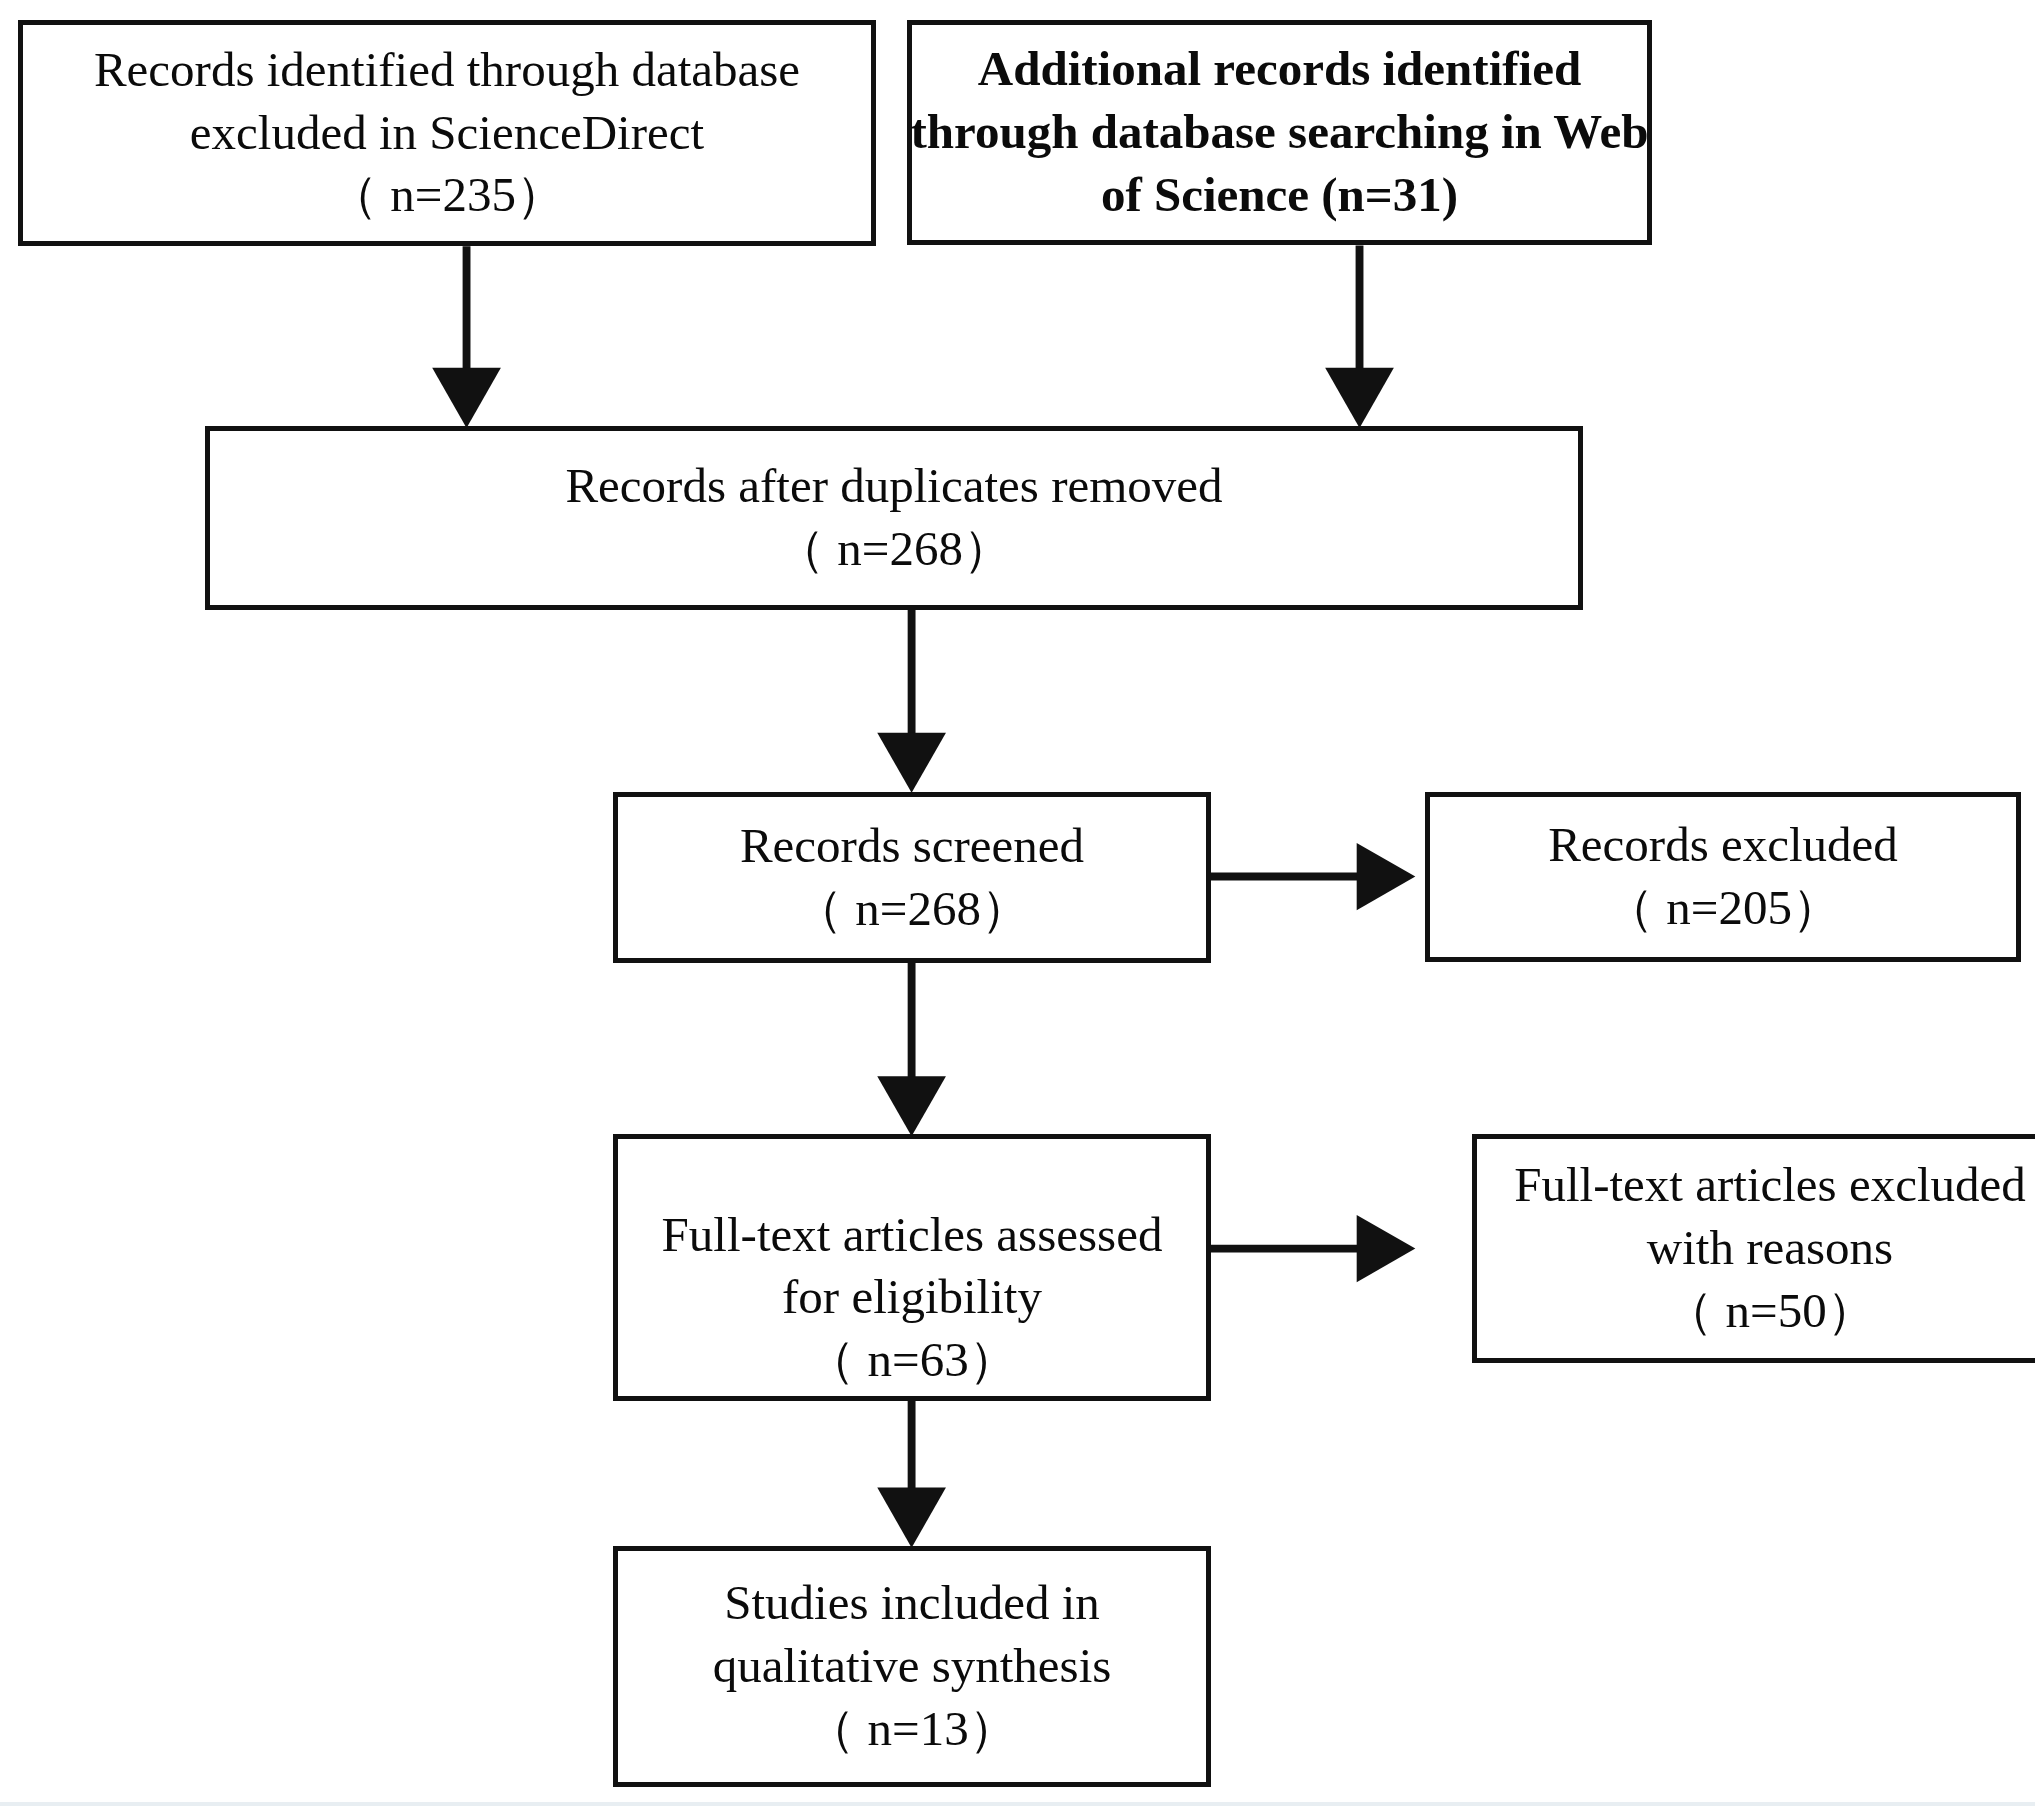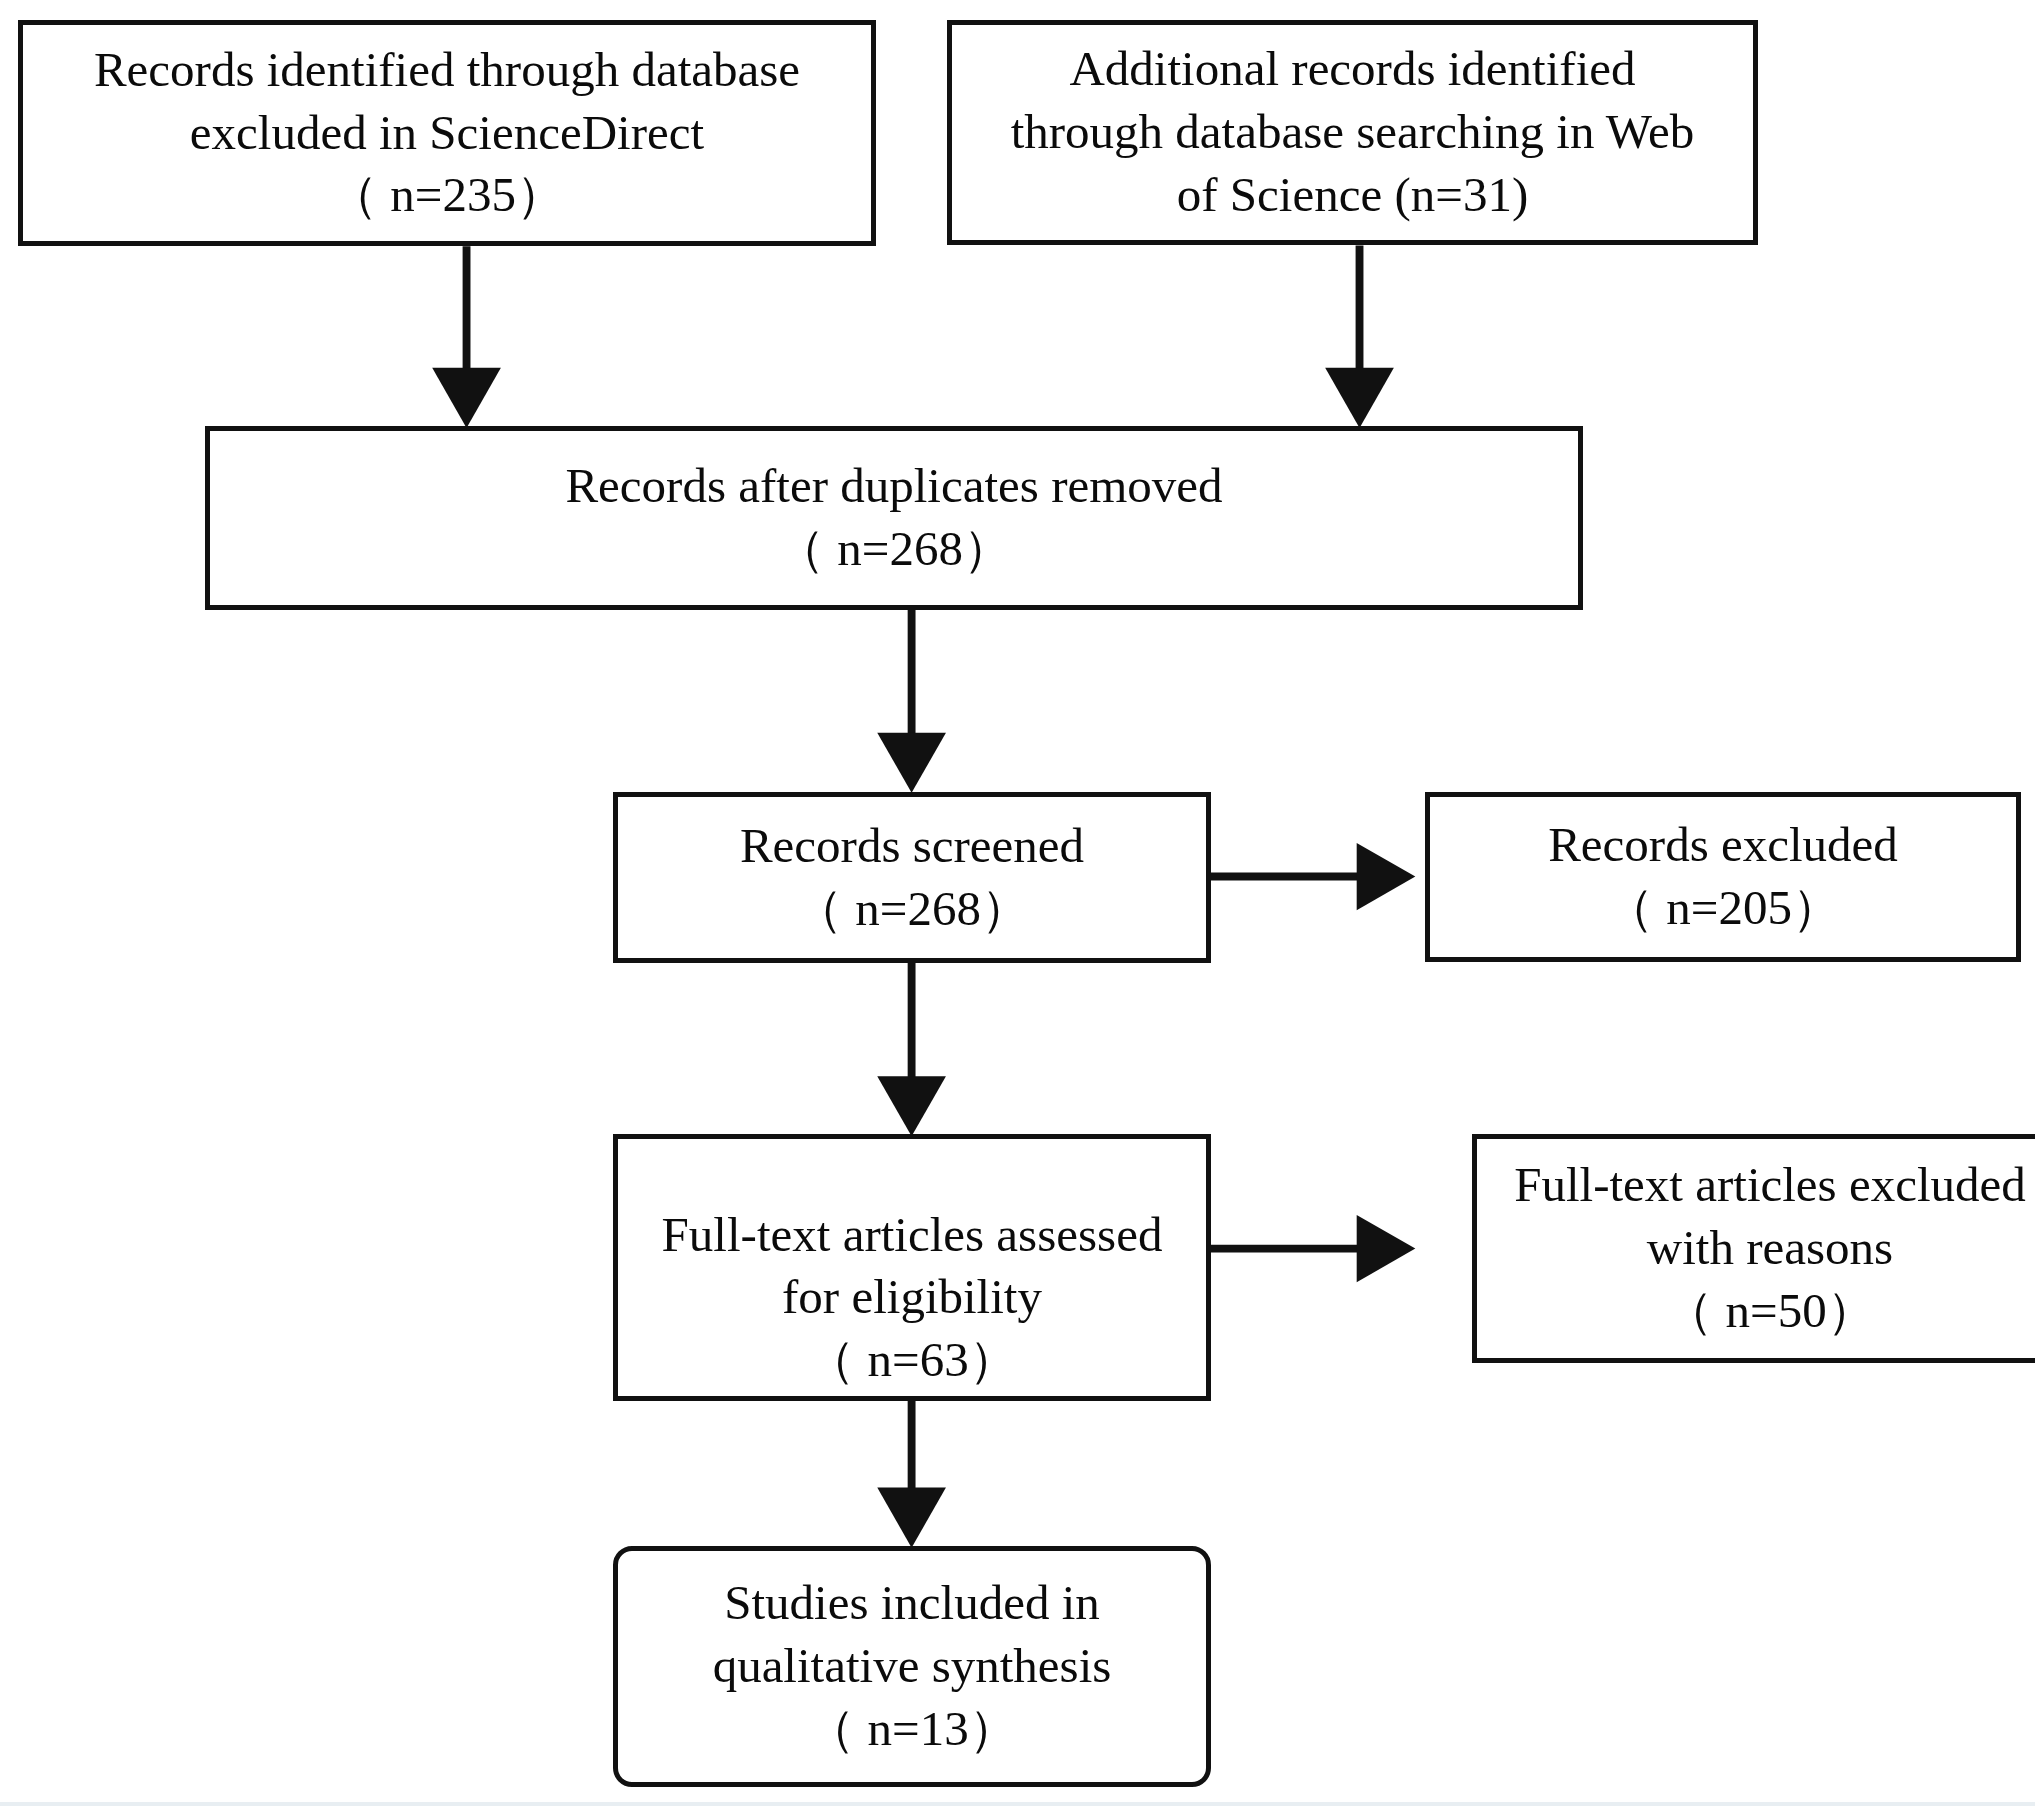--- a/index.html
+++ b/index.html
@@ -30,27 +30,27 @@
     font-size: 49px;
     line-height: 1.28;
     padding: 4.3px 13px;
   }
   .node .ln {
     display: block;
     white-space: nowrap;
   }
   
   #n-sciencedirect   { left: 18px;   top: 20px;   width: 858px; height: 226px; }
-  #n-webofscience    { left: 947px; top: 20px;   width: 811px; height: 225px; }
+  #n-webofscience    { left: 907px; top: 20px;   width: 745px; height: 225px; font-weight: bold; }
   #n-duplicates      { left: 205px;  top: 426px;  width: 1378px; height: 184px; }
   #n-screened        { left: 613px;  top: 792px; width: 598px;  height: 171px; }
   #n-excluded        { left: 1413px; top: 792px; width: 596px;  height: 170px; margin-left: 12px; }
   #n-fulltext        { left: 613px;  top: 1134px; width: 598px;  height: 267px; justify-content: flex-end; }
   #n-fulltext-excl   { left: 1472px; top: 1134px; width: 596px;  height: 229px; }
-  #n-included        { left: 613px;  top: 1546px; width: 598px;  height: 241px; border-radius: 19px; }
+  #n-included        { left: 613px;  top: 1546px; width: 598px;  height: 241px; }
 
   
   .conn-svg {
     position: absolute;
     left: 0;
     top: 0;
     width: 2035px;
     height: 1806px;
     pointer-events: none;
   }

